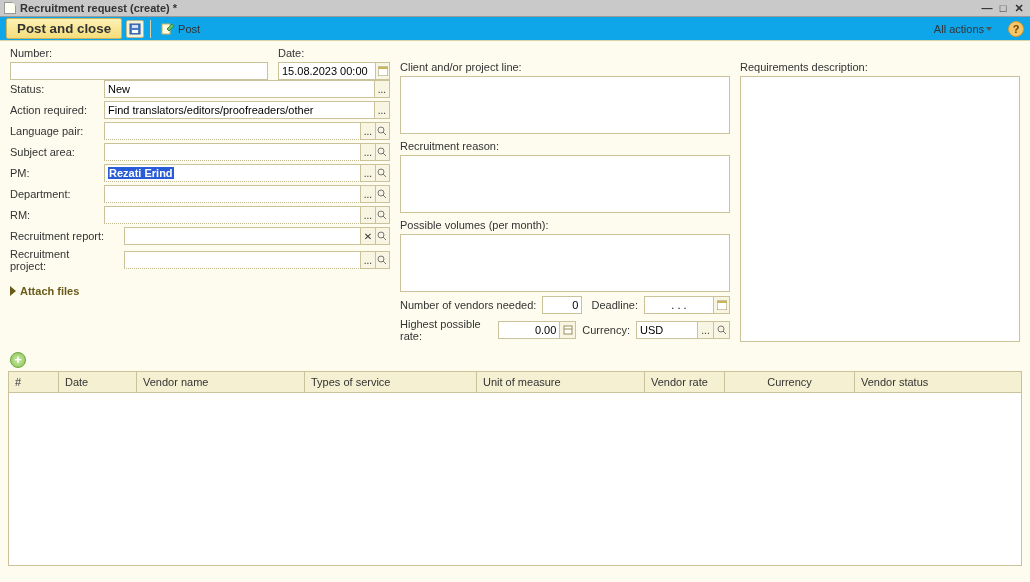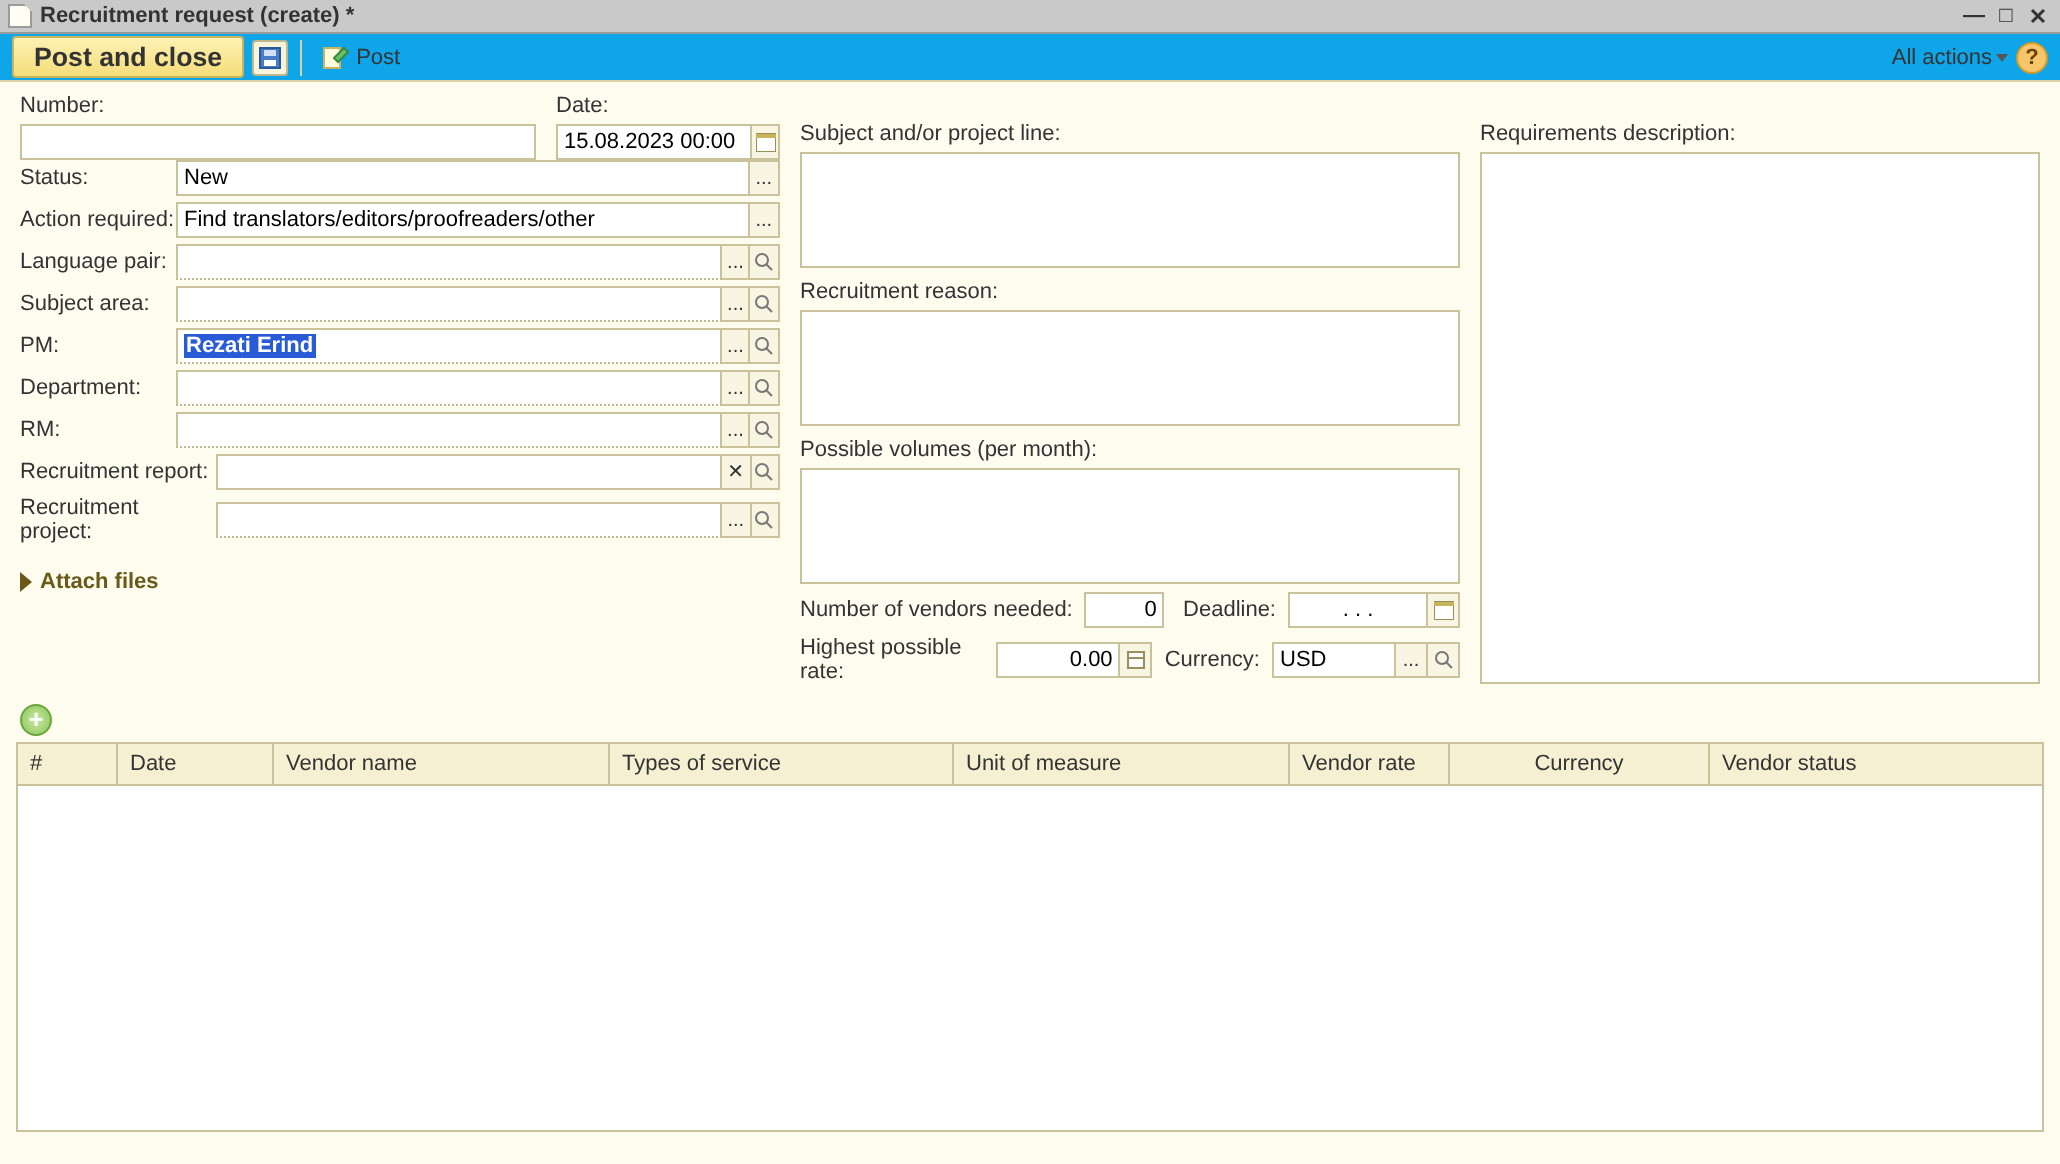--- a/index.html
+++ b/index.html
@@ -77,37 +77,37 @@
   }
   .tb-post {
     display:flex; align-items:center; gap:3px;
     padding:0 4px;
     cursor:pointer;
   }
   .tb-post .icon {
     width:14px; height:14px;
     display:inline-flex;align-items:center;justify-content:center;
   }
-  .toolbar .right { margin-left:auto; display:flex; align-items:center; gap:4px; }
+  .toolbar .right { margin-left:auto; display:flex; align-items:center; gap:16px; }
   .all-actions { cursor:pointer; display:flex; align-items:center; gap:2px;}
   .help {
     width:16px;height:16px;border-radius:50%;
     background:#f8c66a;border:1px solid #d39b2a;
     display:inline-flex;align-items:center;justify-content:center;
     color:#6a4300;font-weight:bold;cursor:pointer;
   }
   .content {
     display:flex;
     padding: 6px 10px 4px 10px;
     gap: 10px;
   }
   .col1 { width: 380px; display:flex; flex-direction:column; }
   .col2 { width: 330px; display:flex; flex-direction:column; }
   .col3 { flex:1; display:flex; flex-direction:column;justify-content:flex-end; }
-  .row { display:flex; align-items:center; margin-bottom:3px; gap:0;}
+  .row { display:flex; align-items:center; margin-bottom:3px; gap:16px;}
   .lab { width: 78px; color:#333; }
   .input, .select-wrap input {
     height: 18px;
     border: 1px solid #c9c29a;
     background:#fff;
     padding: 1px 3px;
     font-family:inherit;font-size:11px;
     width:100%;
   }
   .dotted-bottom { border-bottom:1px dotted #bfb88c; }
@@ -379,21 +379,21 @@
       </div>
     </div>
 
     <div class="attach">
       <span class="tri"></span>
       <span>Attach files</span>
     </div>
   </div>
 
   <div class="col2">
-    <span class="small-label" style="margin-top:14px">Subject and/or project line:</span>
+    <span class="small-label" style="margin-top:14px">Client and/or project line:</span>
     <textarea class="textarea ta-client" style=""></textarea>
 
     <span class="small-label">Recruitment reason:</span>
     <textarea class="textarea ta-reason" style=""></textarea>
 
     <span class="small-label">Possible volumes (per month):</span>
     <textarea class="textarea ta-vol" style=""></textarea>
 
     <div class="row-inline">
       <span>Number of vendors needed:</span>

